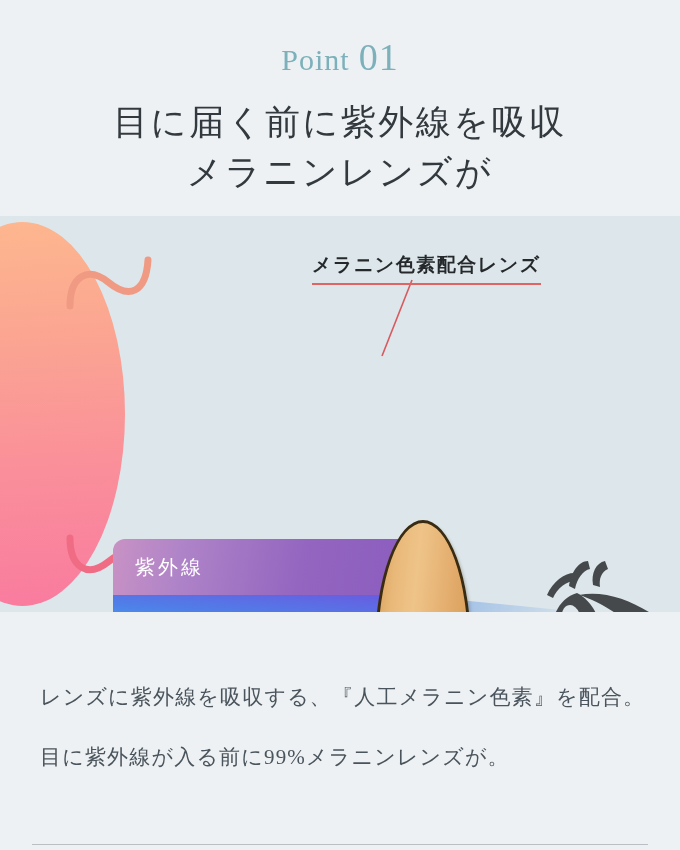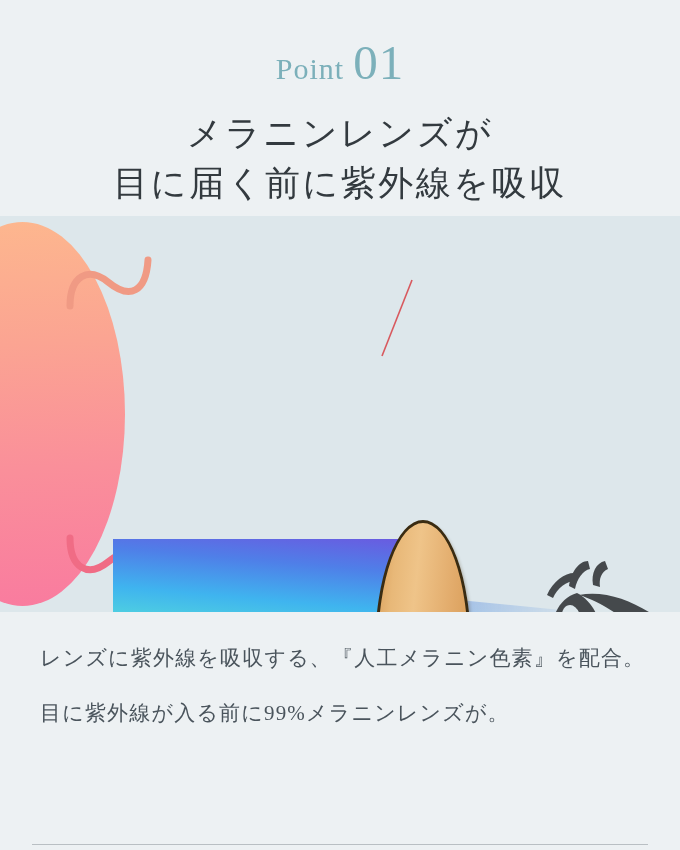--- a/index.html
+++ b/index.html
@@ -29,21 +29,21 @@
     line-height: 1;
     white-space: nowrap;
   }
   .point-word {
     font-size: 30px;
     letter-spacing: 1px;
     vertical-align: baseline;
   }
   .point-num {
     font-style: normal;
-    font-size: 49px;
+    font-size: 38px;
     letter-spacing: 1px;
     margin-left: 9px;
     vertical-align: baseline;
   }
 
   .title {
     font-family: "Liberation Serif", "DejaVu Serif", serif;
     color: #333a3f;
     font-size: 35px;
     line-height: 1.42;
@@ -197,71 +197,78 @@
     width: 610px;
   }
   .body-line {
     font-family: "Liberation Serif", "DejaVu Serif", serif;
     color: #4a545c;
     font-size: 21px;
     letter-spacing: 1.2px;
     line-height: 1;
     margin-bottom: 34px;
     white-space: nowrap;
+    margin-top: 39px;
   }
 
   .bottom-rule {
     position: absolute;
     left: 32px;
     top: 844px;
     width: 616px;
     height: 1px;
     background: #b9bfc3;
   }
 </style>
 </head>
 <body>
 
 <div class="header">
   <div class="point-line">
     <span class="point-word">Point</span><span class="point-num">01</span>
   </div>
   <h1 class="title">
+    <span class="title-line">目に届く前に紫外線を吸収</span>
     <span class="title-line">メラニンレンズが</span>
-    <span class="title-line">目に届く前に紫外線を吸収</span>
   </h1>
 </div>
 
 <div class="panel">
 
   <div class="light-source"></div>
 
   <svg class="wave-svg wave-top" viewBox="0 0 130 80">
     <path d="M10,66 C10,36 28,26 48,42 C70,60 86,52 88,20" fill="none" stroke="#f09a84" stroke-width="7" stroke-linecap="round"></path>
   </svg>
 
   <svg class="wave-svg wave-bottom" viewBox="0 0 130 80">
     <path d="M10,14 C10,44 28,54 48,38 C70,20 86,28 88,60" fill="none" stroke="#f06c85" stroke-width="7" stroke-linecap="round"></path>
   </svg>
 
   <div class="bands">
+    <div class="band" id="band-uv">
+      <span class="band-label">紫外線</span>
+    </div>
     <div class="band" id="band-blue">
       
     </div>
 
   </div>
 
   <div class="transmitted trans-blue"></div>
 
   <div class="lens"></div>
 
   <svg class="leader-svg" viewBox="0 0 140 130">
     <path d="M112,2 L82,78" fill="none" stroke="#d8595e" stroke-width="1.6"></path>
   </svg>
 
+  <div class="lens-callout">
+    <div class="lens-callout-text">メラニン色素配合レンズ</div>
+  </div>
 
   <svg class="eye-icon" viewBox="0 0 146 122">
     <g fill="#45494c">
 
       <path d="M20,36 C26,22 38,14 47,14 L48,22 C40,22 30,29 26,39 Z"></path>
       <path d="M42,27 C44,13 52,2 61,2 L63,10 C56,11 50,20 48,30 Z"></path>
       <path d="M66,26 C64,14 69,4 78,2 L81,10 C74,13 72,20 73,28 Z"></path>
 
       <path d="M52,36 C82,30 116,46 140,66 C116,86 84,102 56,96
                C70,90 88,80 104,66 C88,52 68,41 52,36 Z"></path>

